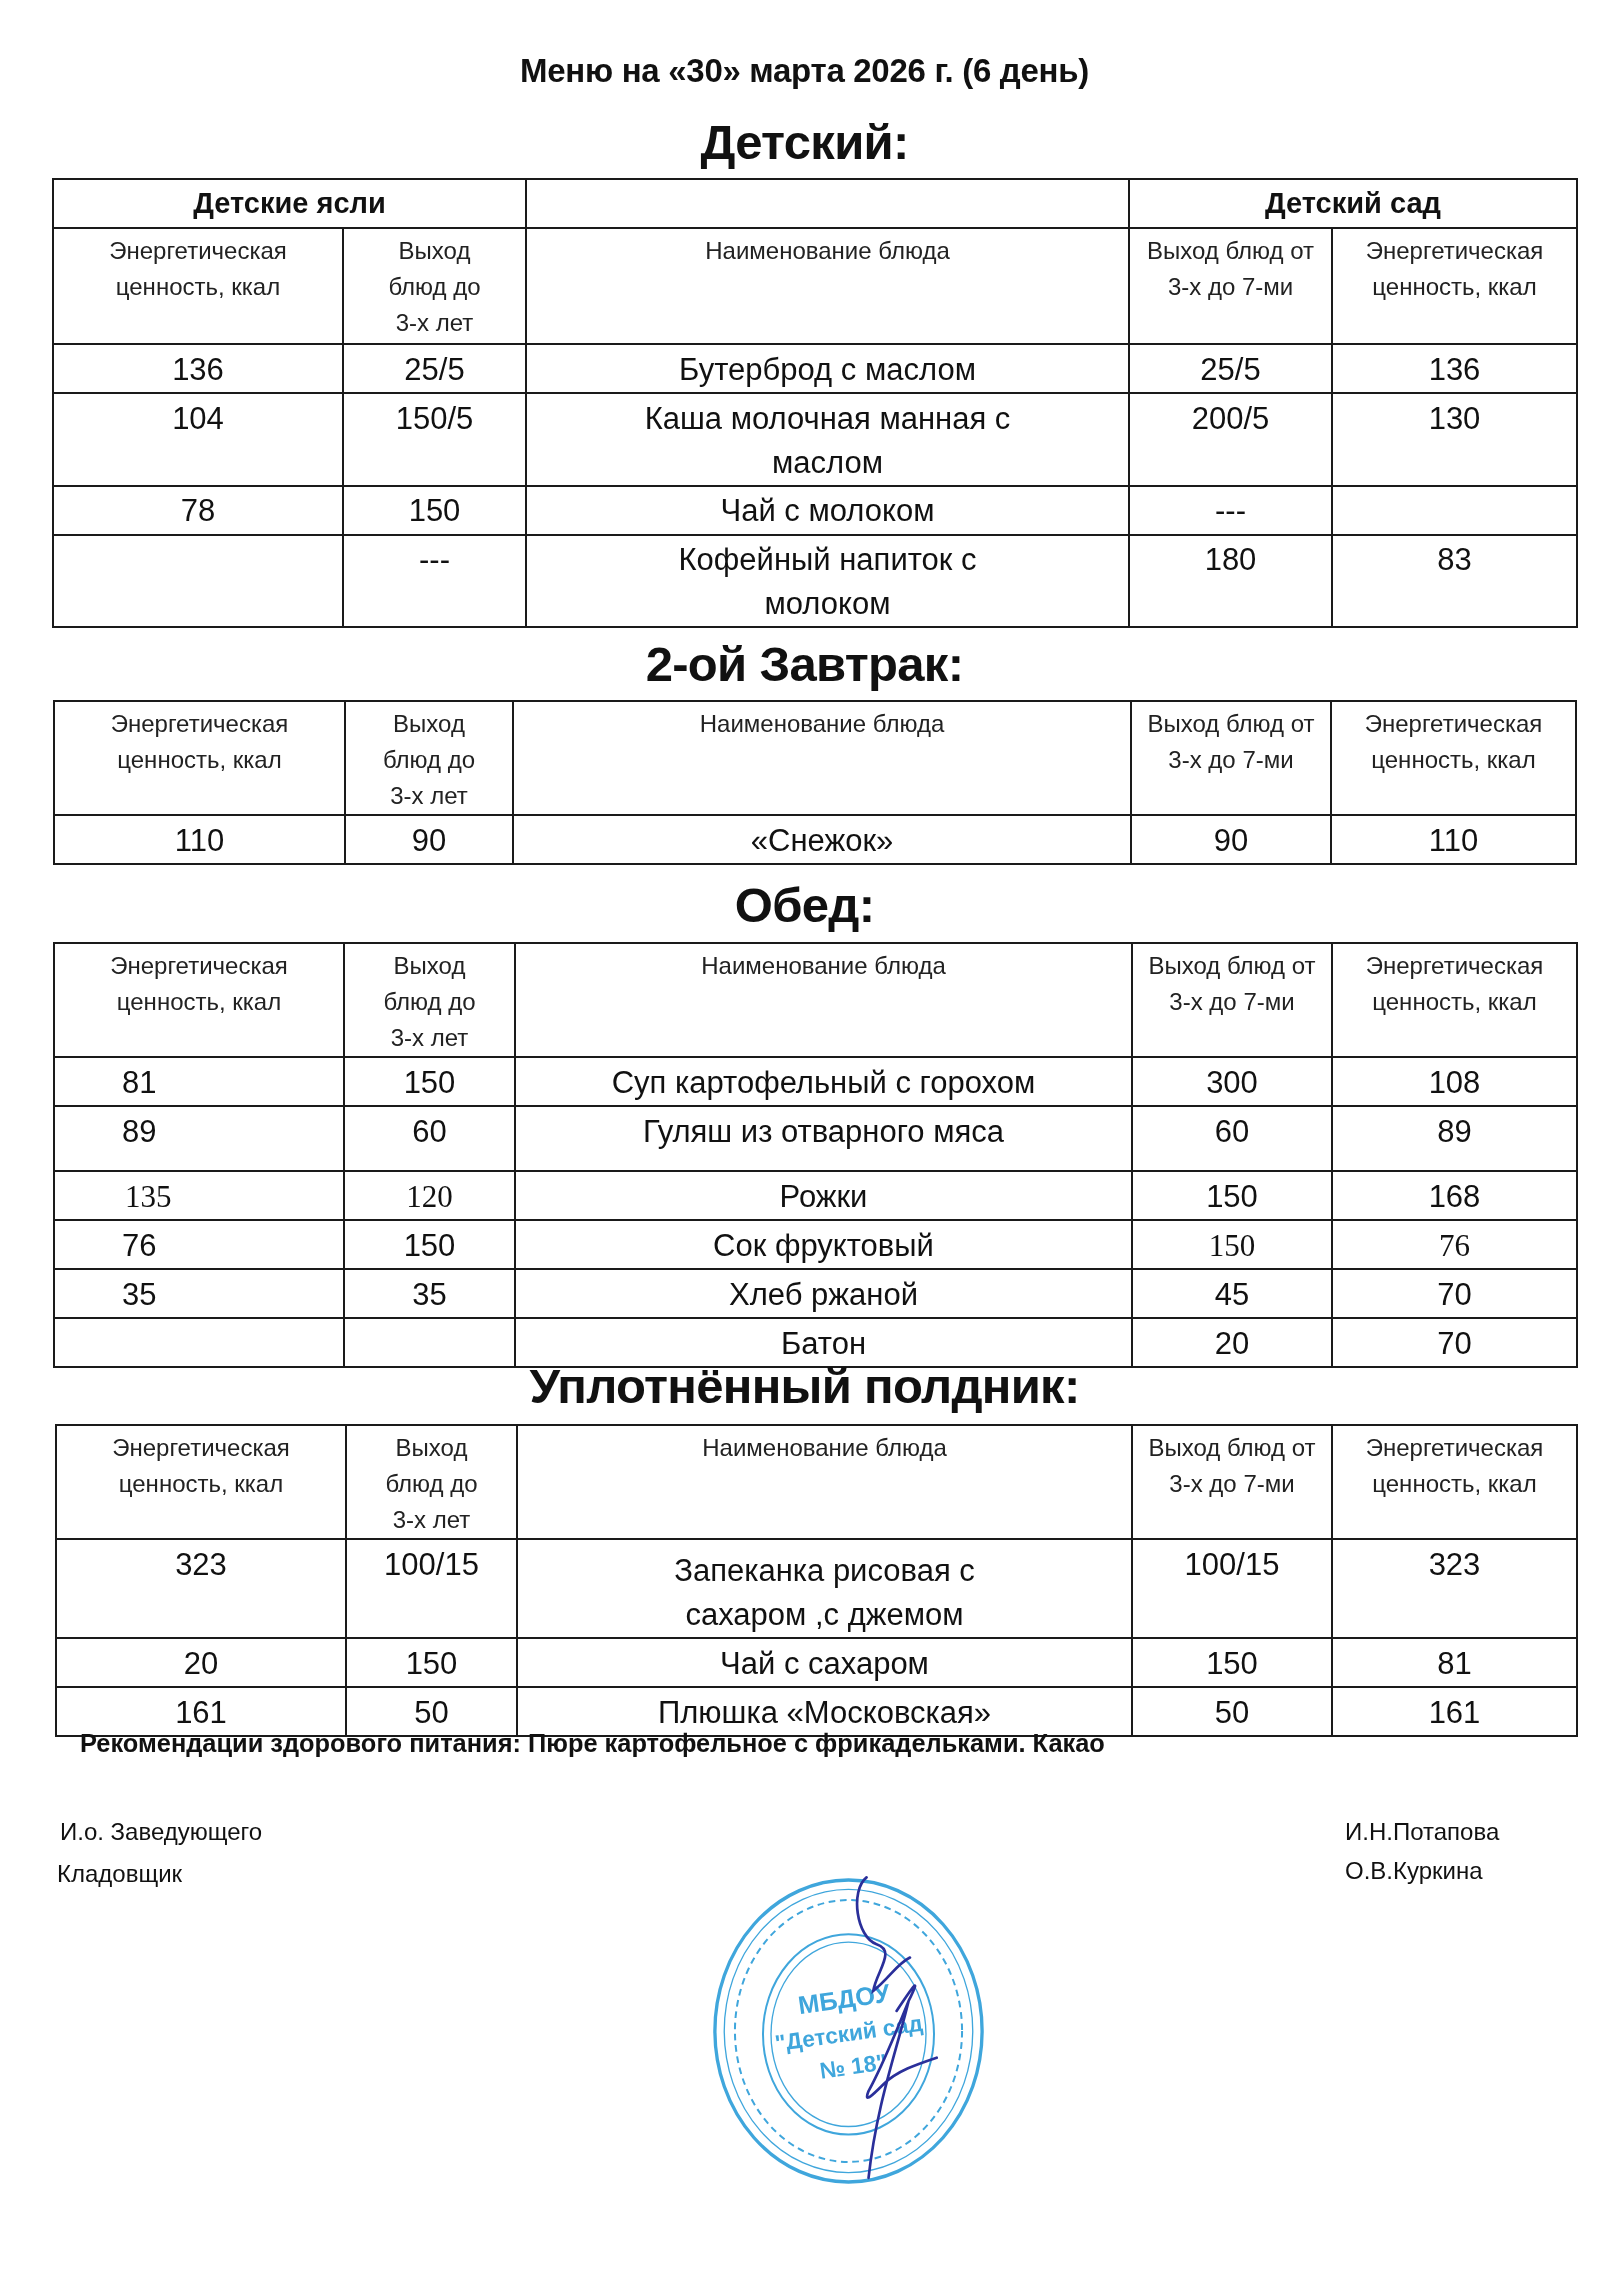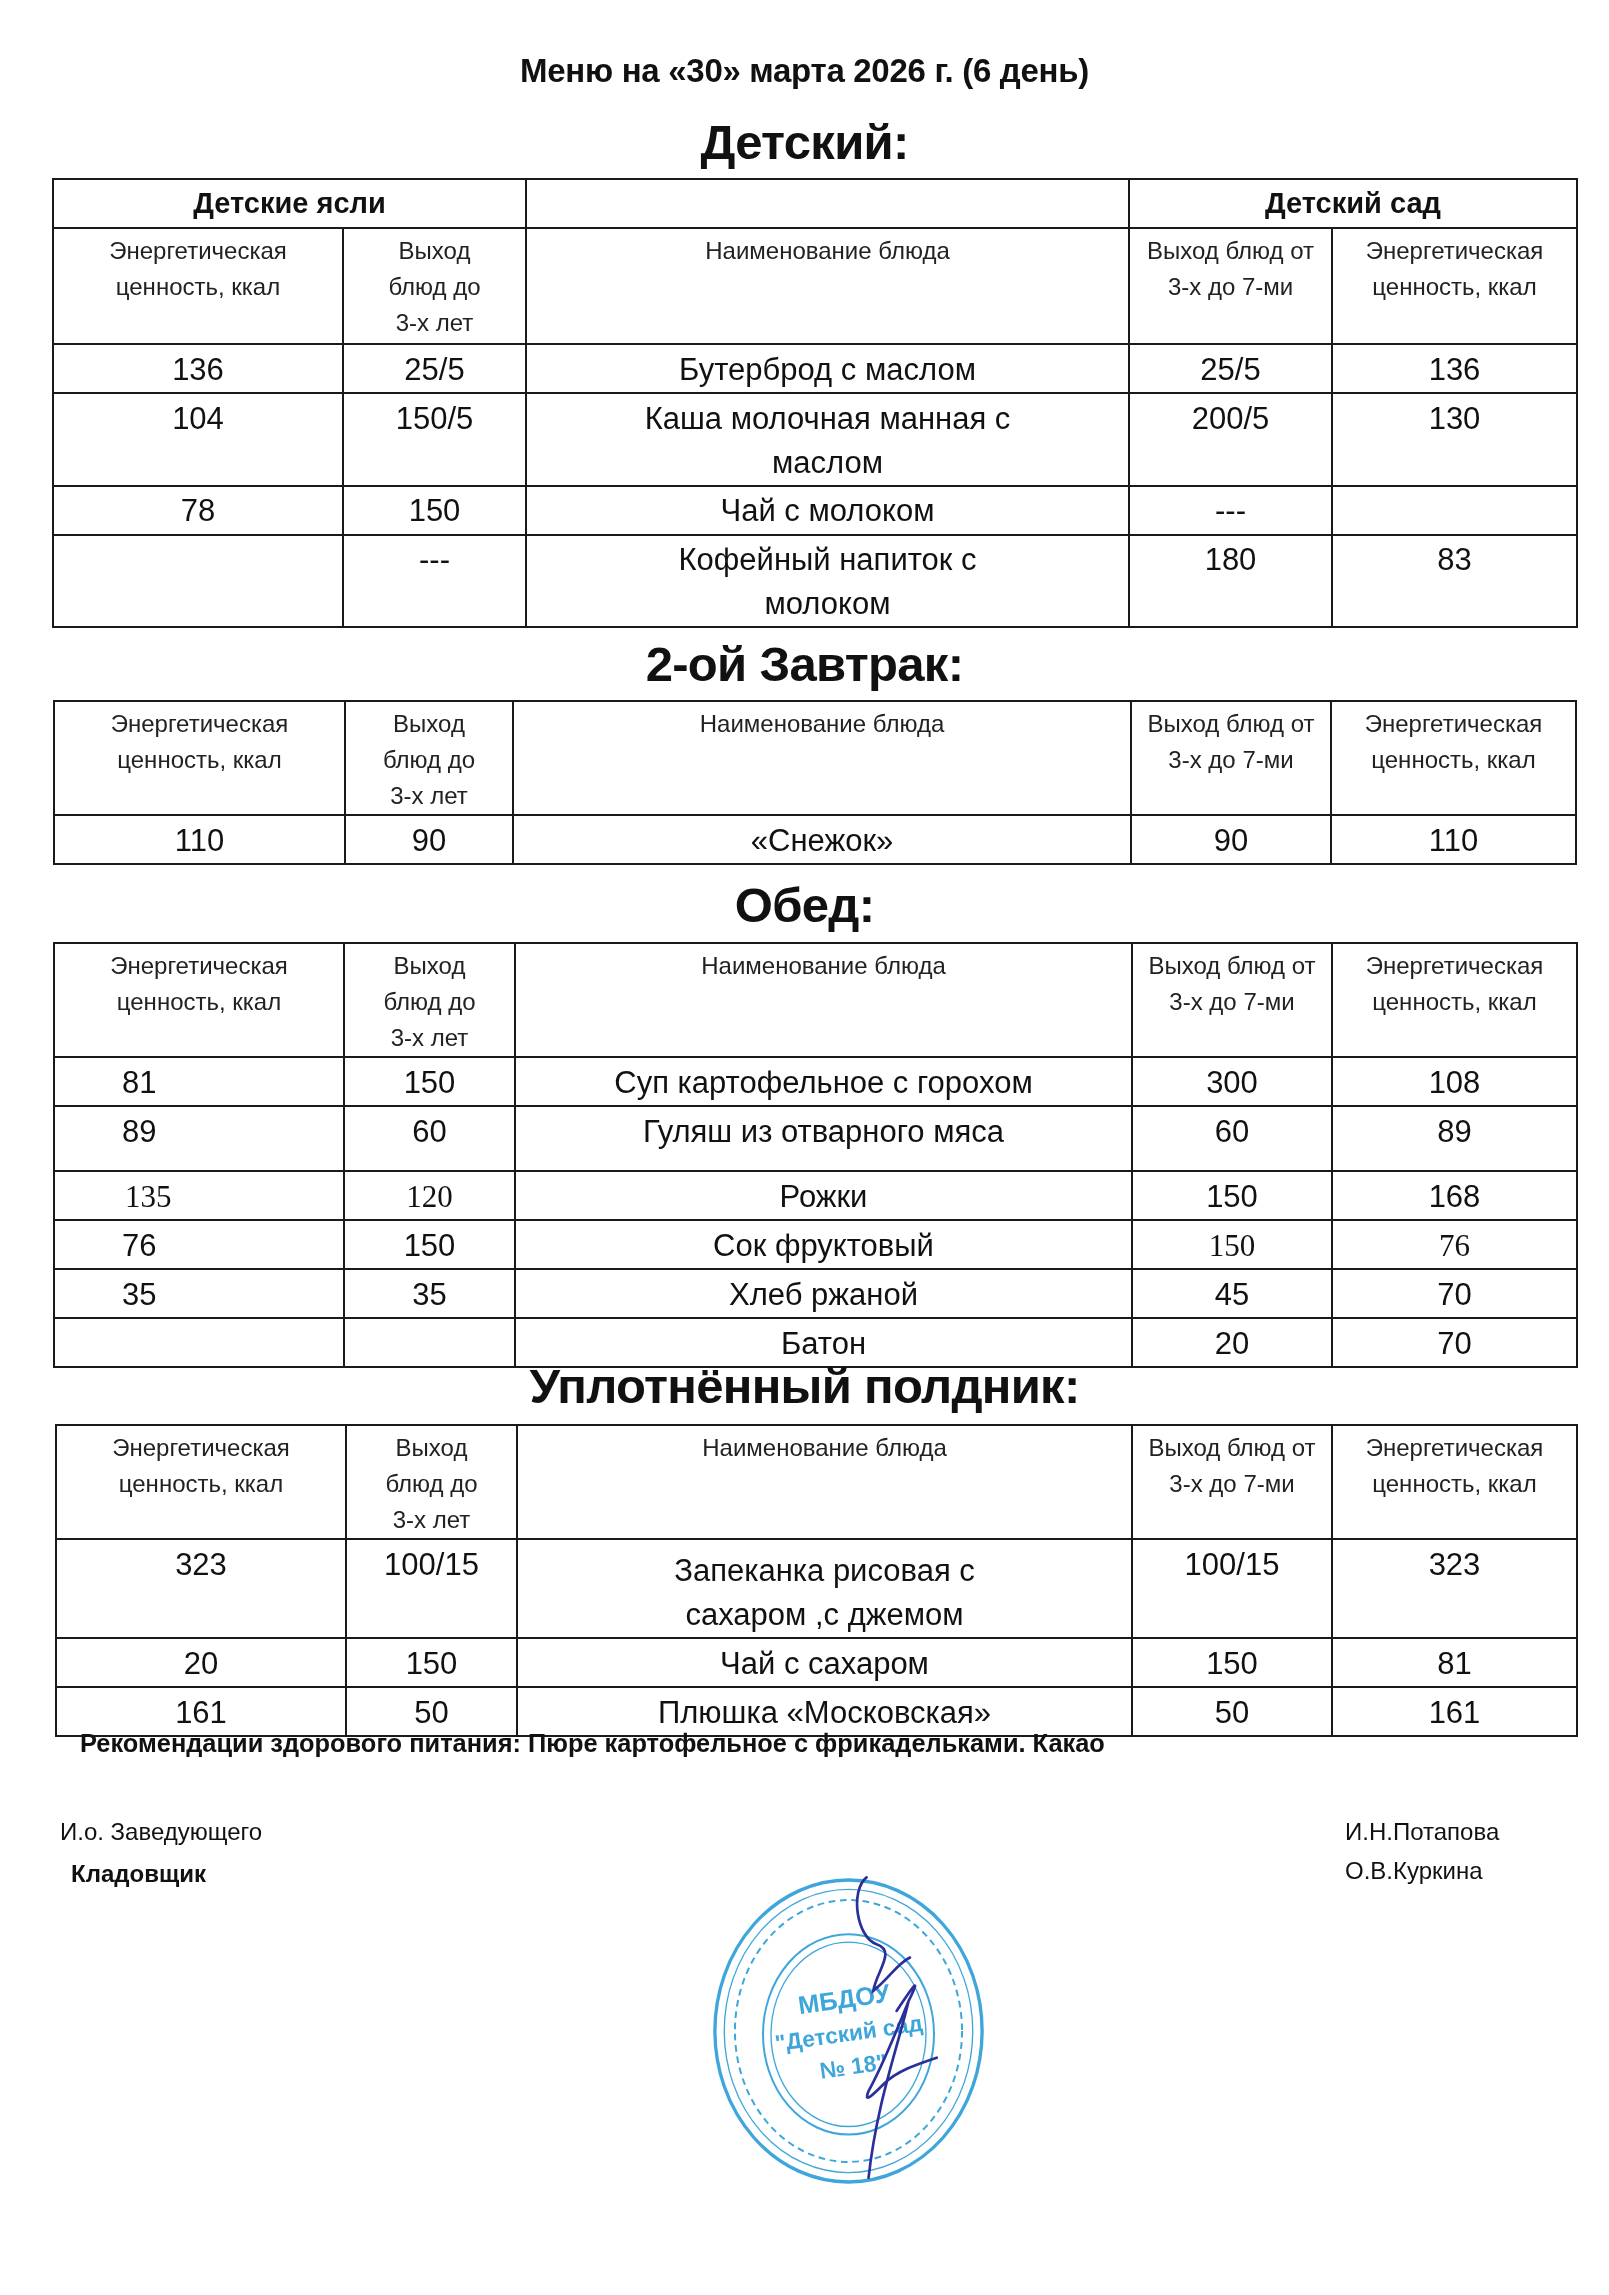--- a/index.html
+++ b/index.html
@@ -133,21 +133,21 @@
       <tr style="height:112px;">
     <td class="hdr" style="padding:4px 27px 0;">Энергетическая ценность, ккал</td>
     <td class="hdr" style="padding:4px 27px 0;">Выход блюд до 3-х лет</td>
     <td class="hdr">Наименование блюда</td>
     <td class="hdr" style="padding:4px 13.4px 0;">Выход блюд от 3-х до 7-ми</td>
     <td class="hdr" style="padding:4px 13.4px 0;">Энергетическая ценность, ккал</td>
   </tr>
   <tr style="height:49px;">
     <td class="val" style="text-align:left; padding-left:67px !important;">81</td>
     <td class="val">150</td>
-    <td class="name">Суп картофельное с горохом</td>
+    <td class="name">Суп картофельный с горохом</td>
     <td class="val">300</td>
     <td class="val">108</td>
   </tr>
   <tr style="height:65px;">
     <td class="val" style="text-align:left; padding-left:67px !important;">89</td>
     <td class="val">60</td>
     <td class="name">Гуляш из отварного мяса</td>
     <td class="val">60</td>
     <td class="val">89</td>
   </tr>
@@ -219,21 +219,21 @@
     <td class="name">Плюшка «Московская»</td>
     <td class="val">50</td>
     <td class="val">161</td>
   </tr>
 </tbody>
   </table>
 
 <div class="abs recommend">Рекомендации здорового питания:  Пюре картофельное с фрикадельками. Какао</div>
 
 <div class="abs sig" style="left:60px; top:1818px;">И.о. Заведующего</div>
-<div class="abs sig" style="left:71px; top:1860px;font-weight:bold;">Кладовщик</div>
+<div class="abs sig" style="left:57px; top:1860px;">Кладовщик</div>
 <div class="abs sig" style="left:1345px; top:1818px;">И.Н.Потапова</div>
 <div class="abs sig" style="left:1345px; top:1857px;">О.В.Куркина</div>
 
 <div class="abs stamp">
   <svg width="305" height="334" viewBox="0 0 456 500">
     <ellipse cx="228" cy="250" rx="200" ry="226" fill="none" stroke="#3fa6dc" stroke-width="5"></ellipse>
     <ellipse cx="228" cy="250" rx="186" ry="212" fill="none" stroke="#3fa6dc" stroke-width="2"></ellipse>
     <ellipse cx="228" cy="255" rx="128" ry="150" fill="none" stroke="#3fa6dc" stroke-width="3"></ellipse>
     <ellipse cx="228" cy="255" rx="116" ry="138" fill="none" stroke="#3fa6dc" stroke-width="2"></ellipse>
     <g fill="#3fa6dc" font-family="Liberation Sans, sans-serif" font-weight="bold" text-anchor="middle" transform="rotate(-8 228 250)">

